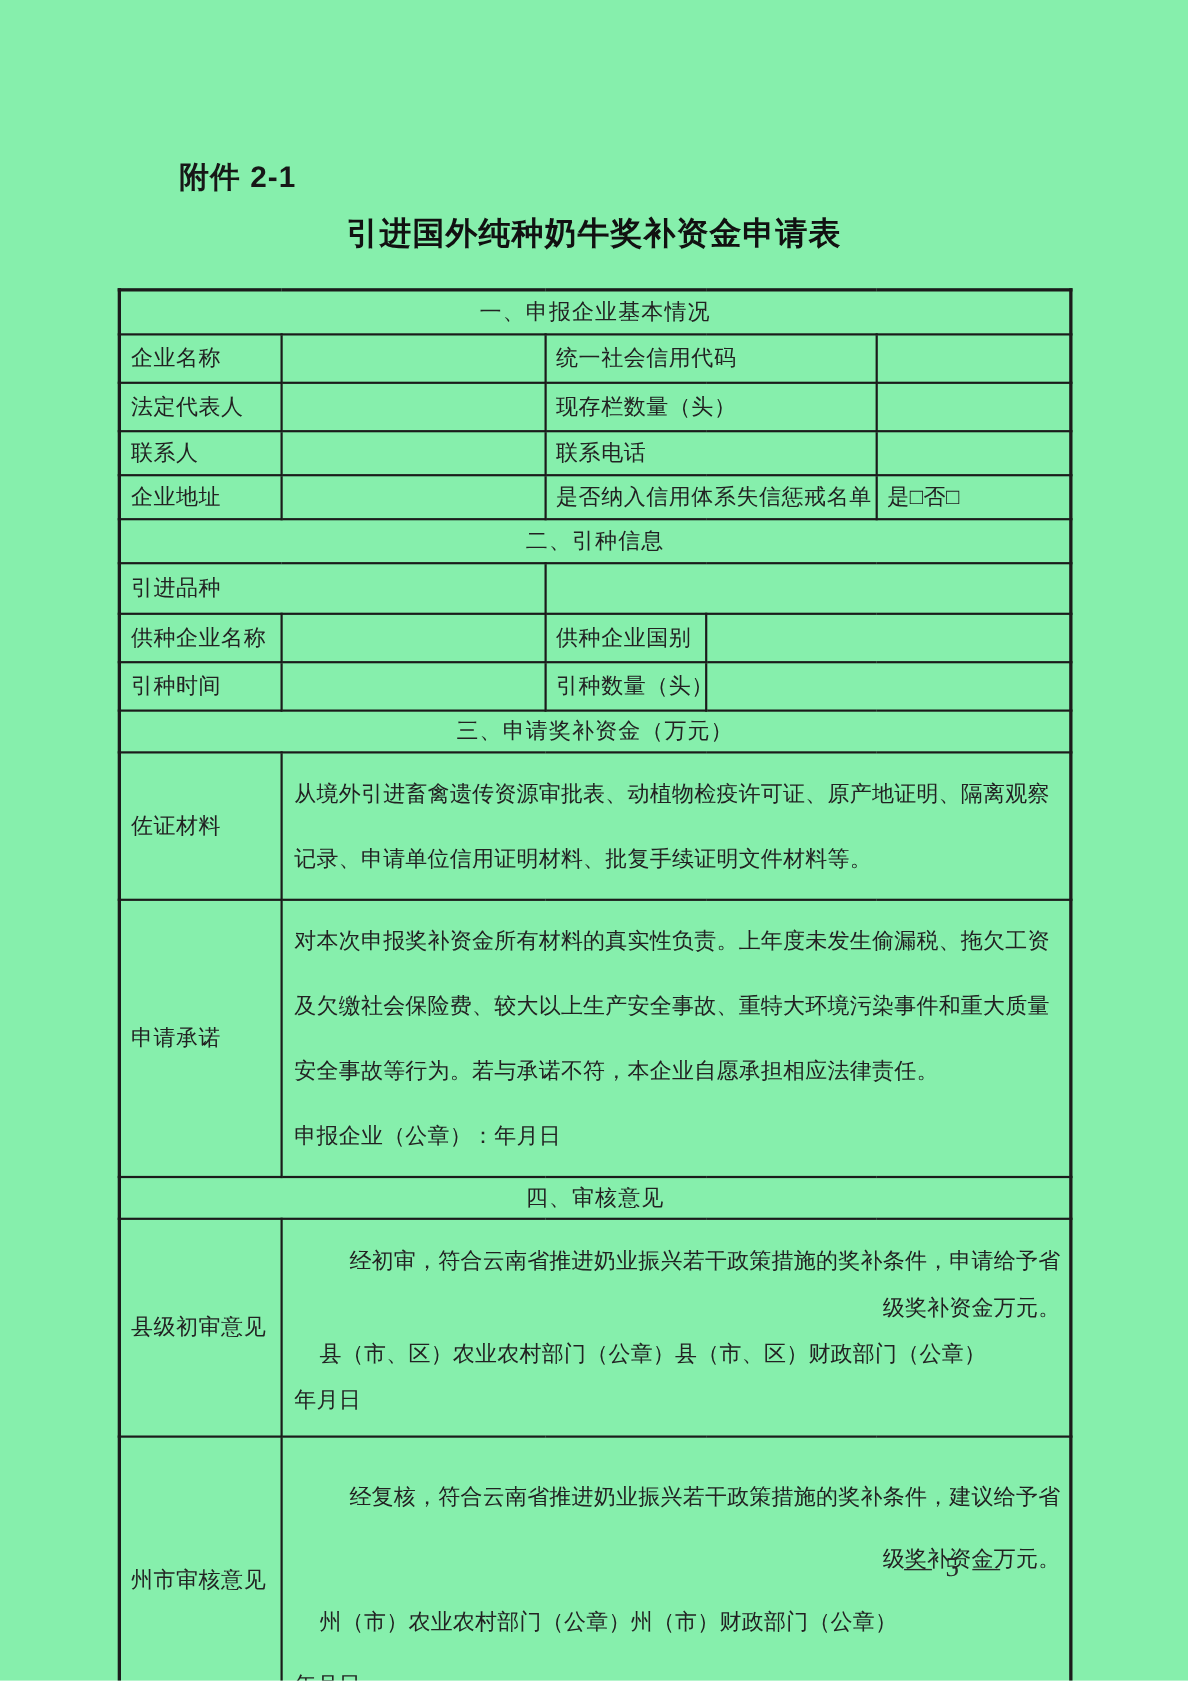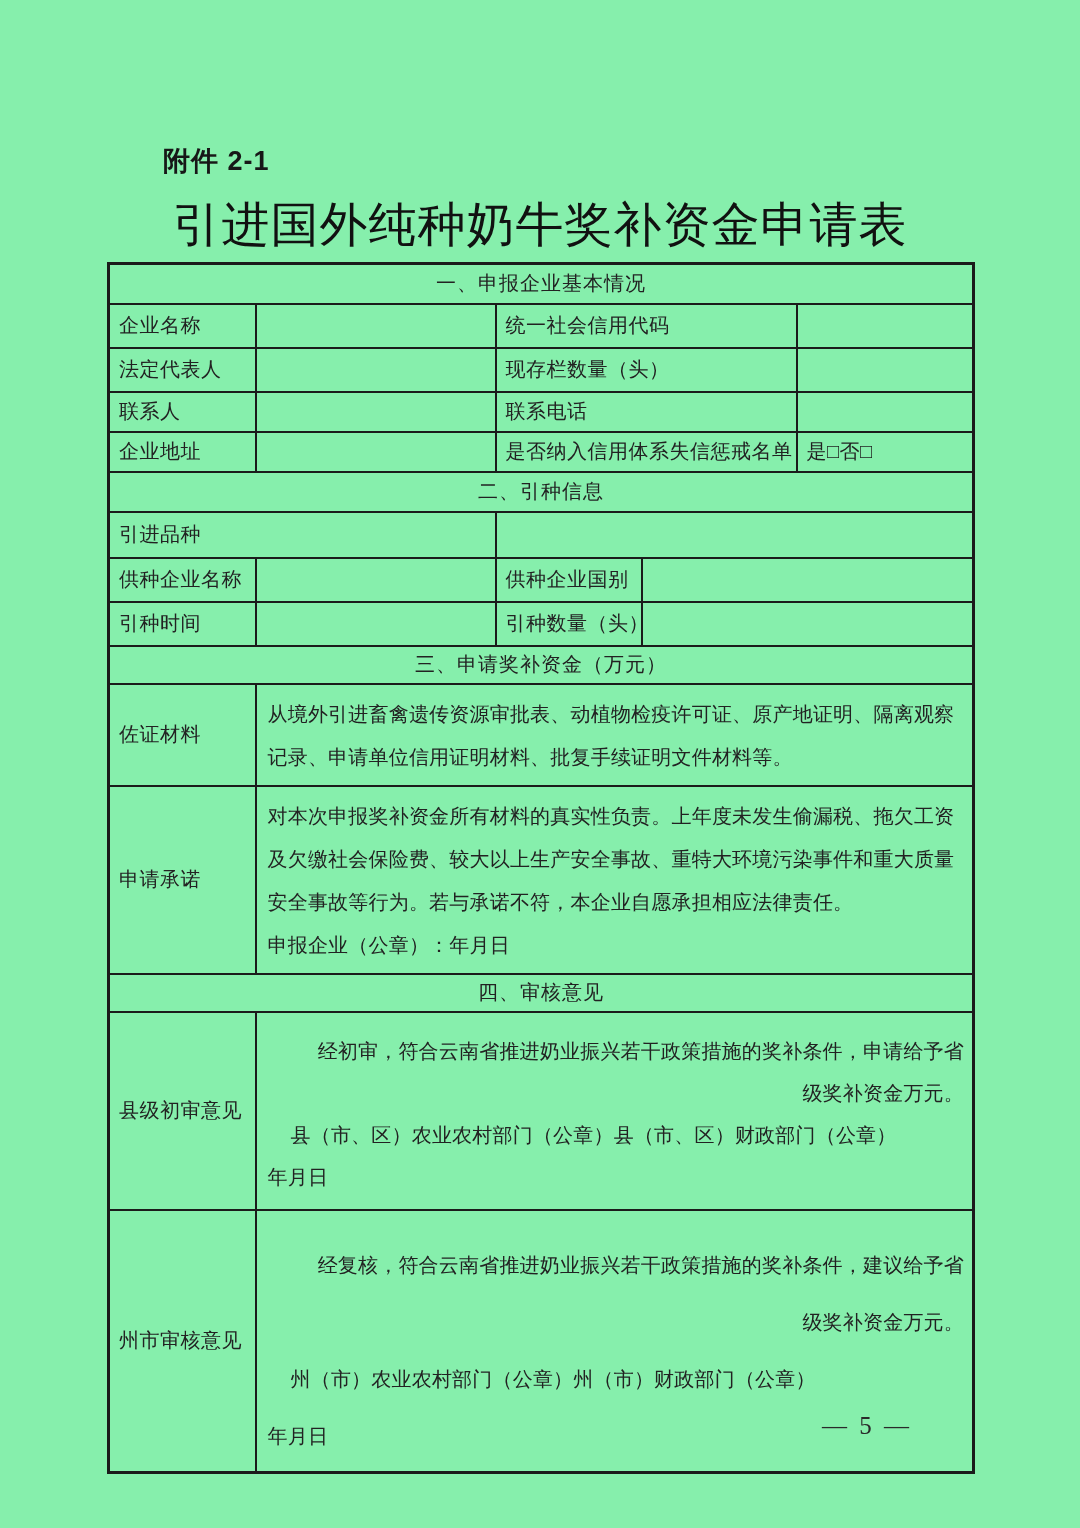--- a/index.html
+++ b/index.html
@@ -27,22 +27,22 @@
     color: #171717;
   }
 
   .doc-title {
     position: absolute;
     top: 193px;
     left: 0;
     width: 100%;
     text-align: center;
     font-family: "Liberation Sans", "DejaVu Sans", sans-serif;
-    font-size: 48px;
-    font-weight: normal;
+    font-size: 29px;
+    font-weight: bold;
     letter-spacing: 1px;
     color: #111111;
   }
 
   table.form {
     position: absolute;
     left: 107px;
     top: 262px;
     width: 865px;
     border-collapse: collapse;
@@ -70,21 +70,21 @@
     overflow: hidden;
     letter-spacing: 0.5px;
     border-radius: 15px;
   }
   td.val { padding: 2px 6px; }
 
   td.big {
     vertical-align: top;
     padding: 8px 8px 6px 11px;
     font-size: 19px;
-    line-height: 43px;
+    line-height: 59px;
     letter-spacing: 0.2px;
   }
   td.biglbl { padding-left: 9px; white-space: nowrap; letter-spacing: 0.5px; margin-left: 24px; }
 
   .opinion { text-indent: 2em; text-align: right; }
   .dept-line { margin-left: 23px; }
   .date-line { }
   td.review { line-height: 42px; padding-top: 12px; }
 
   .pageno {

